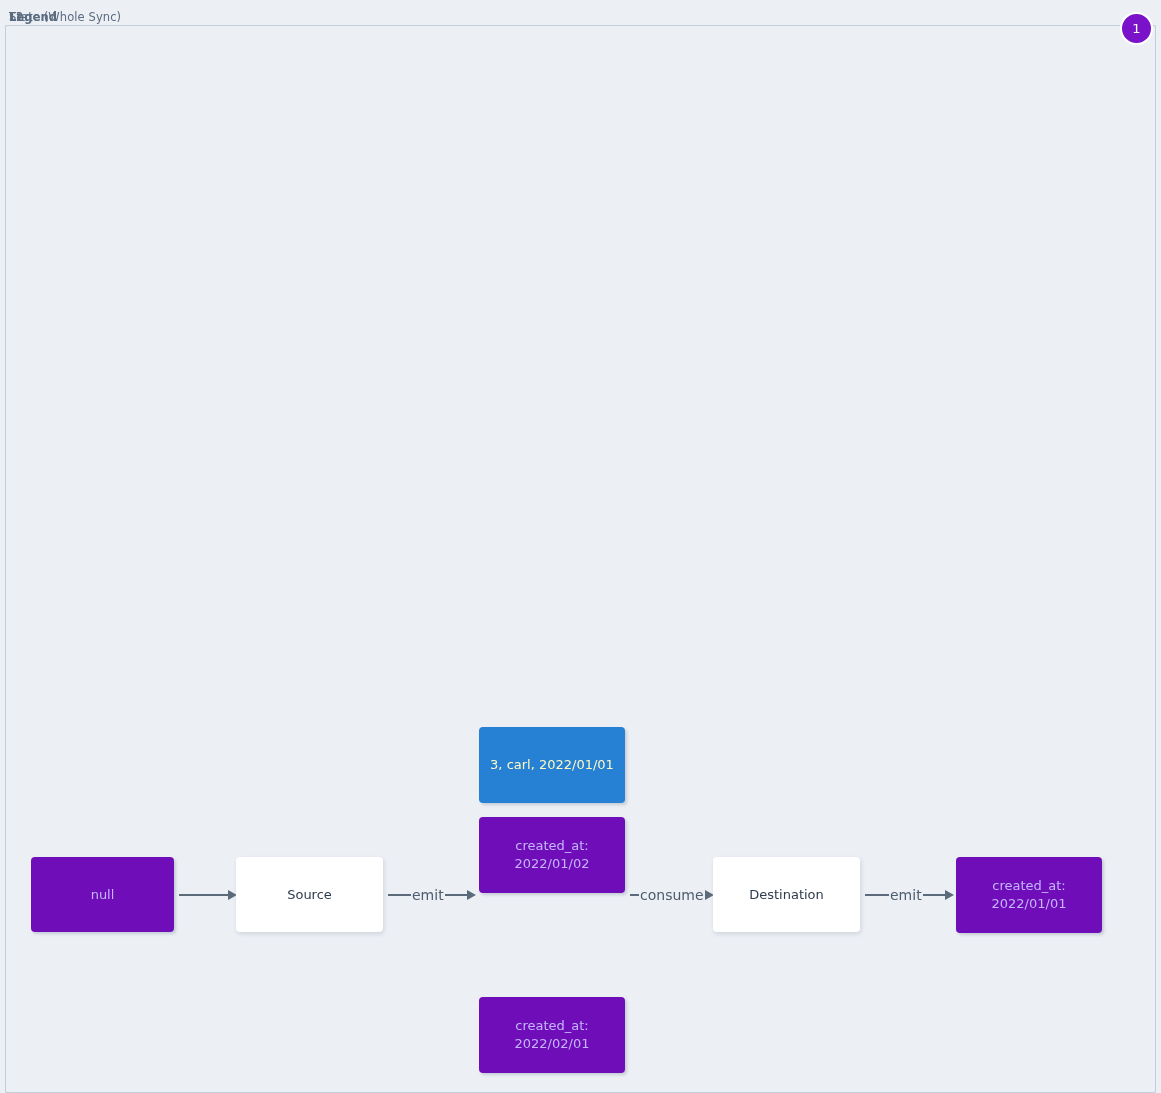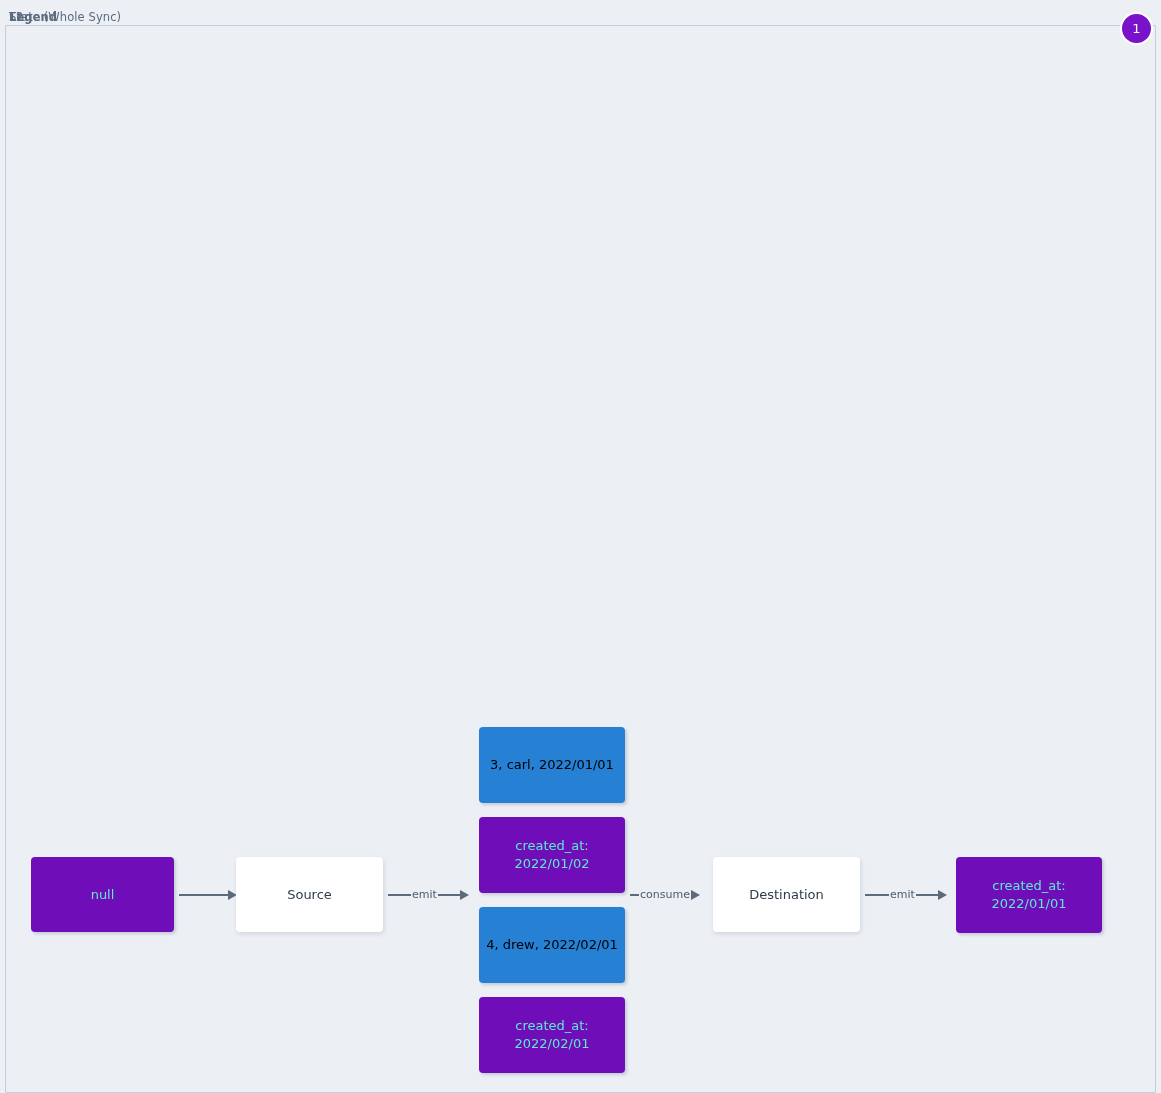--- a/index.html
+++ b/index.html
@@ -78,22 +78,22 @@
     display: flex;
     align-items: center;
     justify-content: center;
     text-align: center;
     border-radius: 4px;
     font-size: 13px;
     line-height: 18px;
     white-space: pre-line;
     box-shadow: 2px 2px 3px rgba(110,125,145,.30);
   }
-  .node.record { background: #2680d4; color: #000000; }
-  .node.state  { background: #6f0eb8; color: #5eead4; text-align: center; }
+  .node.record { background: #2680d4; color: #fef9c3; }
+  .node.state  { background: #6f0eb8; color: #c4b5fd; text-align: center; }
   .node.plain  {
     background: #ffffff;
     color: #2f3b4c;
     border-radius: 4px;
     box-shadow: 1px 2px 4px rgba(110,125,145,.22);
   }
   .legend-node {
     position: relative;
     width: 145px;
     height: 72px;
@@ -108,21 +108,21 @@
   .legend-node.record { background: #2680d4; }
   .legend-node.state  { background: #6f0eb8; }
 
   
   .edge {
     position: absolute;
     display: flex;
     align-items: center;
     height: 16px;
     color: #4d5c6e;
-    font-size: 11px;
+    font-size: 14px;
   }
   .edge .line {
     height: 2.5px;
     background: #5c6b7c;
     display: block;
   }
   .edge .label { padding: 0 1px; line-height: 16px; }
   .edge .head {
     width: 0; height: 0;
     border-top: 5.5px solid transparent;
@@ -225,21 +225,20 @@
   <div class="edge" style="left:383px; top:877px;">
     <span class="line" style="width:23px;"></span>
     <span class="label">emit</span>
     <span class="line" style="width:22px;"></span>
     <span class="head"></span>
   </div>
 
   <div class="node record" style="left:474px; top:717px; width:146px; height:76px;">3, carl, 2022/01/01</div>
   <div class="node state" style="left:474px; top:807px; width:146px; height:76px;">created_at:
 2022/01/02</div>
-  <div class="node record" style="left:474px; top:897px; width:146px; height:76px;">4, drew, 2022/02/01</div>
   <div class="node state" style="left:474px; top:987px; width:146px; height:76px;">created_at:
 2022/02/01</div>
 
   <div class="edge" style="left:625px; top:877px;">
     <span class="line" style="width:9px;"></span>
     <span class="label">consume</span>
     <span class="head"></span>
   </div>
 
   <div class="node plain" style="left:708px; top:847px; width:147px; height:75px;">Destination</div>

